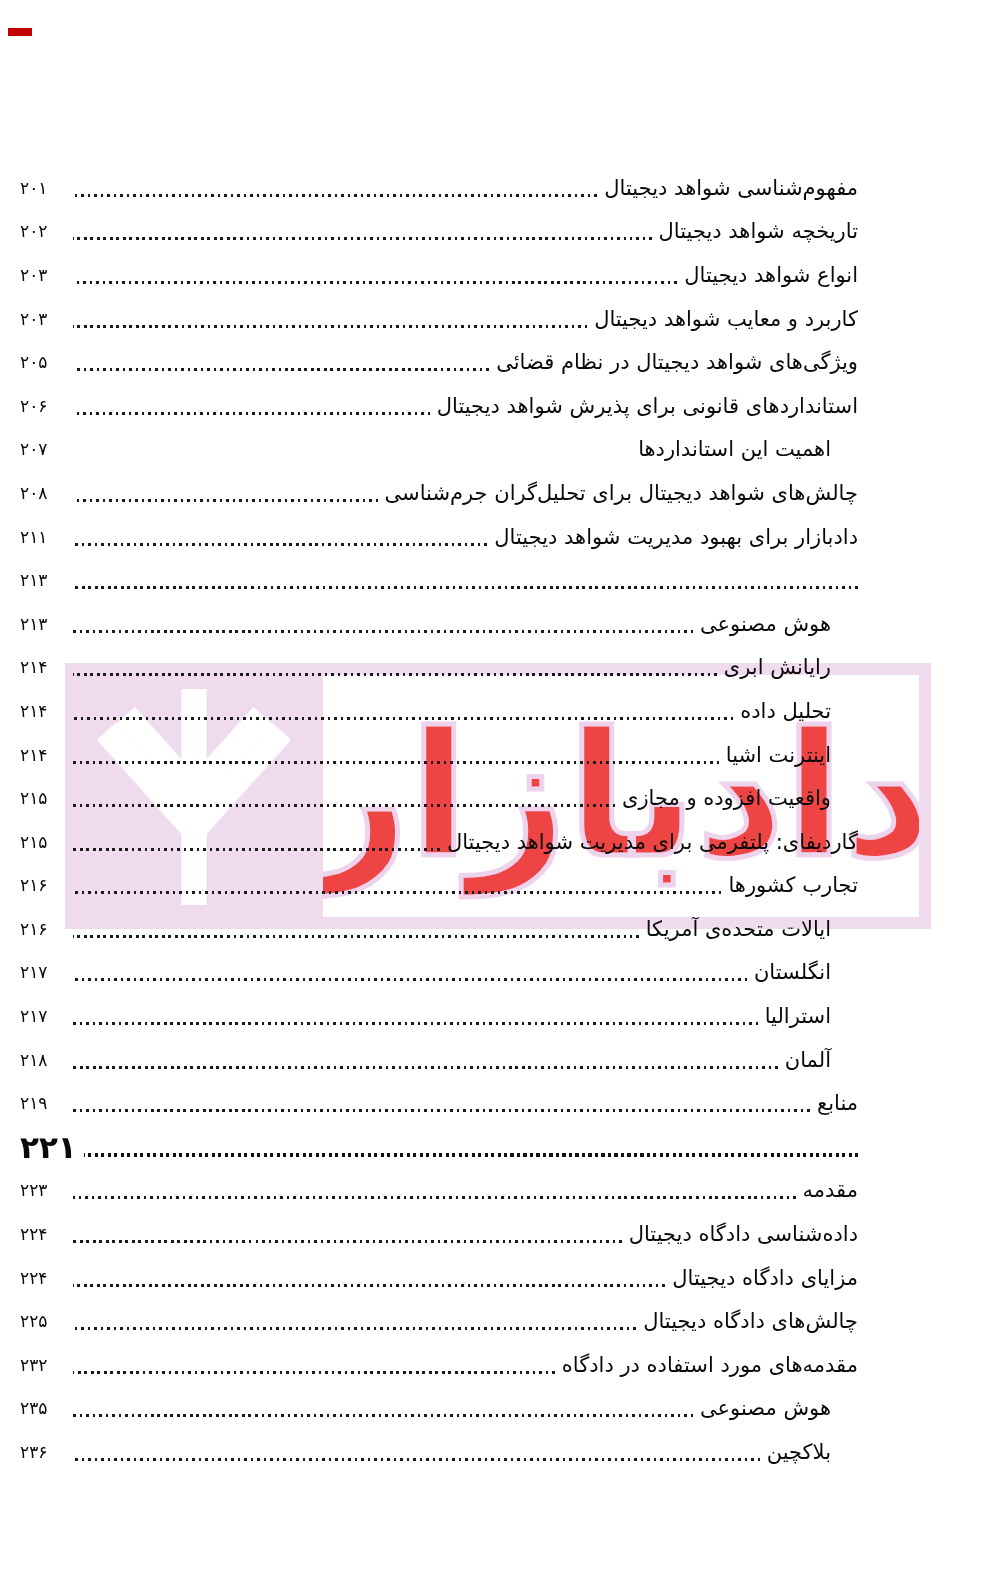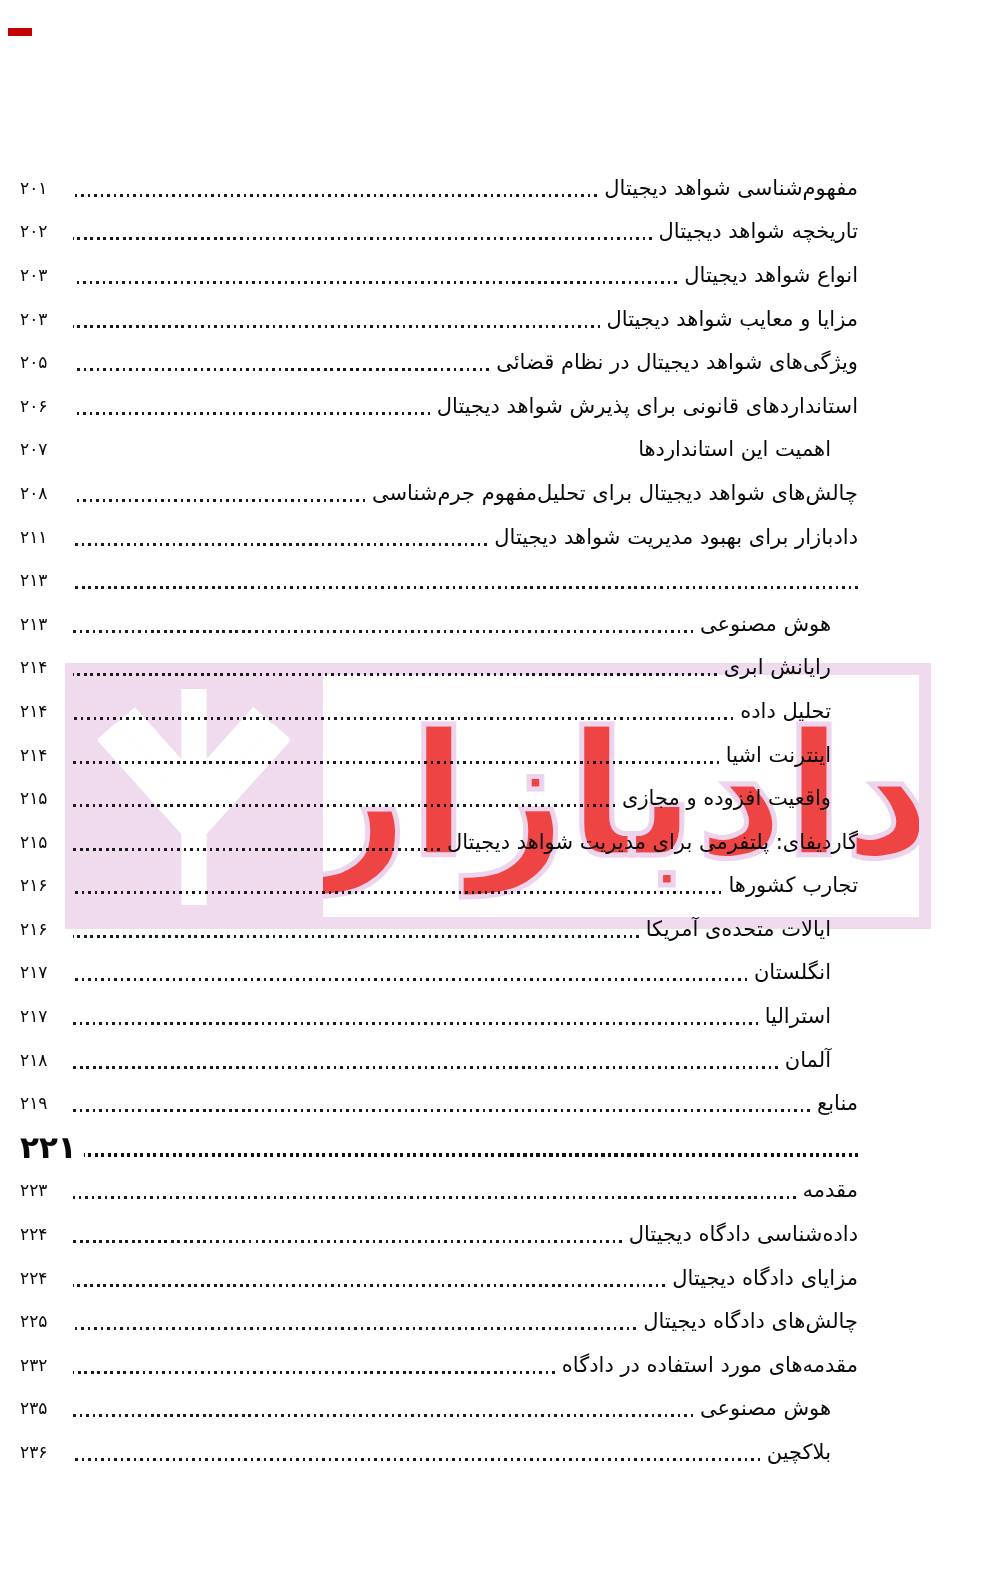--- a/index.html
+++ b/index.html
@@ -99,21 +99,21 @@
     <span class="page">۲۰۲</span>
   </div>
 
   <div class="toc-row">
     <span class="title">انواع شواهد دیجیتال</span>
     <span class="leader"></span>
     <span class="page">۲۰۳</span>
   </div>
 
   <div class="toc-row">
-    <span class="title">مزایا و معایب شواهد دیجیتال</span>
+    <span class="title">کاربرد و معایب شواهد دیجیتال</span>
     <span class="leader"></span>
     <span class="page">۲۰۳</span>
   </div>
 
   <div class="toc-row">
     <span class="title">ویژگی‌های شواهد دیجیتال در نظام قضائی</span>
     <span class="leader"></span>
     <span class="page">۲۰۵</span>
   </div>
 
@@ -123,21 +123,21 @@
     <span class="page">۲۰۶</span>
   </div>
 
   <div class="toc-row level1 nodots">
     <span class="title">اهمیت این استانداردها</span>
     <span class="leader"></span>
     <span class="page">۲۰۷</span>
   </div>
 
   <div class="toc-row">
-    <span class="title">چالش‌های شواهد دیجیتال برای تحلیل‌مفهوم جرم‌شناسی</span>
+    <span class="title">چالش‌های شواهد دیجیتال برای تحلیل‌گران جرم‌شناسی</span>
     <span class="leader"></span>
     <span class="page">۲۰۸</span>
   </div>
 
   <div class="toc-row">
     <span class="title">دادبازار برای بهبود مدیریت شواهد دیجیتال</span>
     <span class="leader"></span>
     <span class="page">۲۱۱</span>
   </div>
 

